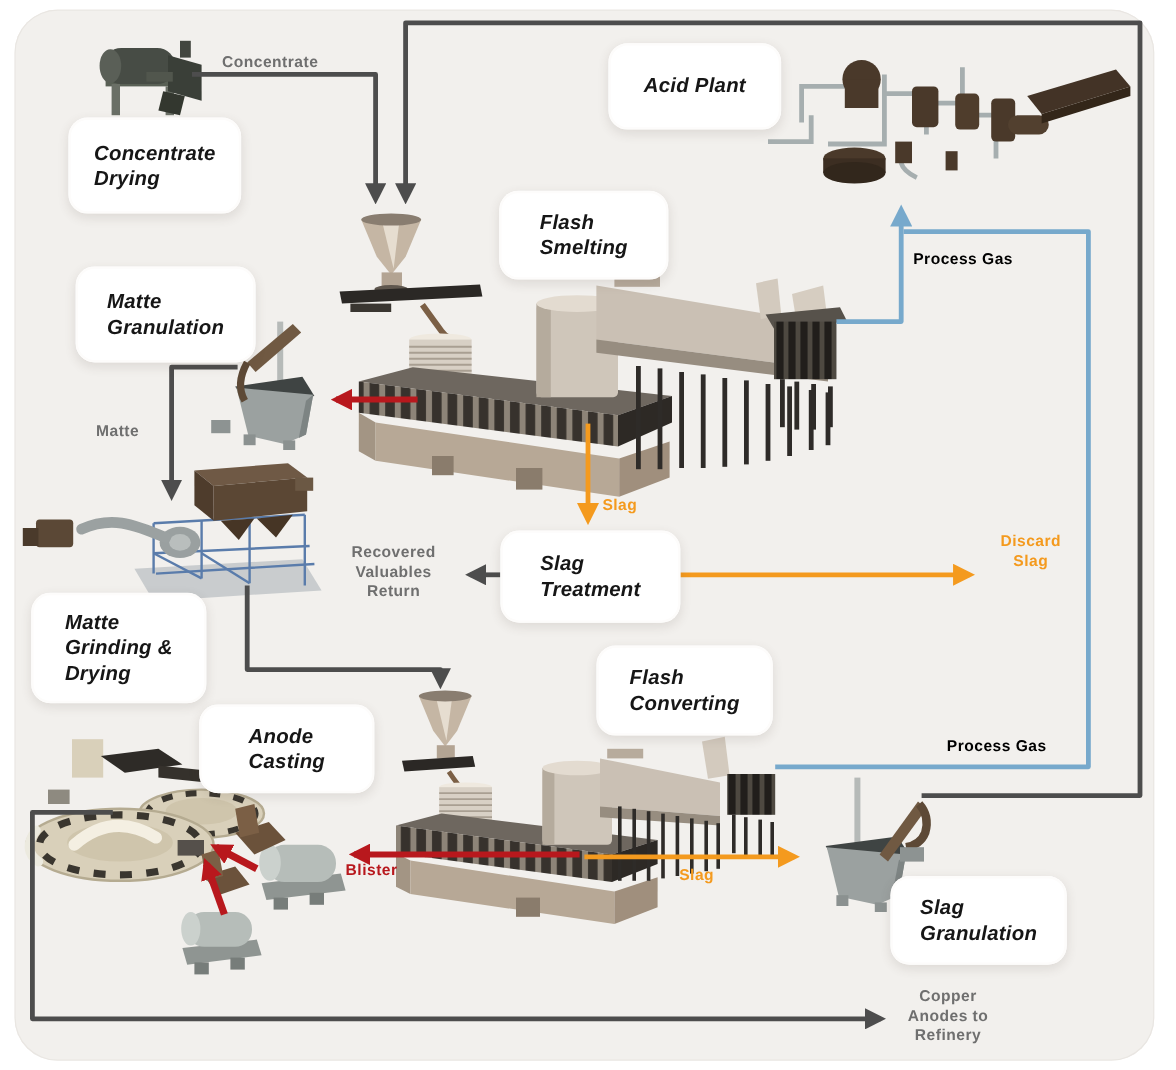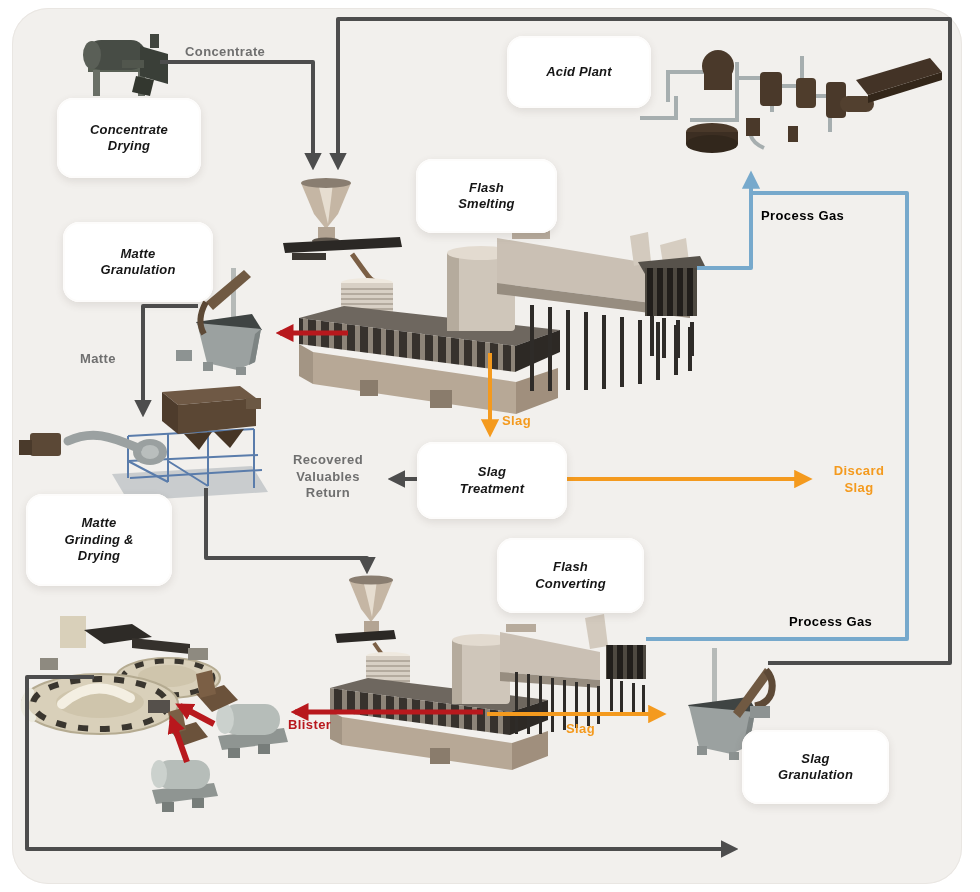--- a/index.html
+++ b/index.html
@@ -2,21 +2,21 @@
 <html><head>
 <meta charset="utf-8">
 <style>
   html,body{margin:0;padding:0;background:#ffffff;}
   #stage{position:relative;width:980px;height:892px;background:#ffffff;overflow:hidden;
          font-family:"Liberation Sans","DejaVu Sans",sans-serif;}
   #card{position:absolute;left:12px;top:8px;width:950px;height:876px;background:#f2f0ed;
         border-radius:36px;box-shadow:0 0 0 1px #e9e6e2 inset;}
   svg.layer{position:absolute;left:0;top:0;width:980px;height:892px;display:block;}
   .pbox{position:absolute;background:#ffffff;border-radius:16px;display:flex;align-items:center;justify-content:center;
-        text-align:center;font-weight:bold;font-style:italic;color:#161616;font-size:13px;line-height:1.26;
+        font-weight:bold;font-style:italic;color:#161616;font-size:17px;line-height:1.26;
         white-space:pre-line;letter-spacing:.2px;
         box-shadow:0 3px 9px rgba(70,60,50,.12), inset 0 0 0 2px #fdfcfb;}
   .flabel{position:absolute;font-weight:bold;font-size:13px;letter-spacing:.4px;white-space:pre-line;line-height:1.28;}
   .gray{color:#6f6f6f;} .orange{color:#f49a1e;} .red{color:#b8181d;} .blue{color:#000000;}
   .ctr{text-align:center;}
 </style>
 </head>
 <body>
 
 <div id="stage">
@@ -310,30 +310,35 @@
   <div class="pbox" style="left:63px;top:222px;width:150px;height:80px">Matte
 Granulation</div>
   <div class="pbox" style="left:507px;top:36px;width:144px;height:72px">Acid Plant</div>
   <div class="pbox" style="left:416px;top:159px;width:141px;height:74px">Flash
 Smelting</div>
   <div class="pbox" style="left:417px;top:442px;width:150px;height:77px">Slag
 Treatment</div>
   <div class="pbox" style="left:26px;top:494px;width:146px;height:92px">Matte
 Grinding &amp;
 Drying</div>
+  <div class="pbox" style="left:166px;top:587px;width:146px;height:74px">Anode
+Casting</div>
   <div class="pbox" style="left:497px;top:538px;width:147px;height:75px">Flash
 Converting</div>
   <div class="pbox" style="left:742px;top:730px;width:147px;height:74px">Slag
 Granulation</div>
 
   <div class="flabel gray" style="left:185px;top:44px">Concentrate</div>
   <div class="flabel gray" style="left:80px;top:351px">Matte</div>
   <div class="flabel gray ctr" style="left:280px;top:452px;width:96px">Recovered
 Valuables
 Return</div>
   <div class="flabel orange" style="left:502px;top:413px">Slag</div>
-  <div class="flabel orange ctr" style="left:824px;top:463px;width:70px">Discard
+  <div class="flabel orange ctr" style="left:824px;top:443px;width:70px">Discard
 Slag</div>
   <div class="flabel blue" style="left:761px;top:208px">Process Gas</div>
   <div class="flabel blue" style="left:789px;top:614px">Process Gas</div>
   <div class="flabel red" style="left:288px;top:717px">Blister</div>
   <div class="flabel orange" style="left:566px;top:721px">Slag</div>
+  <div class="flabel gray ctr" style="left:746px;top:822px;width:88px">Copper
+Anodes to
+Refinery</div>
 </div>
 
 </body></html>

